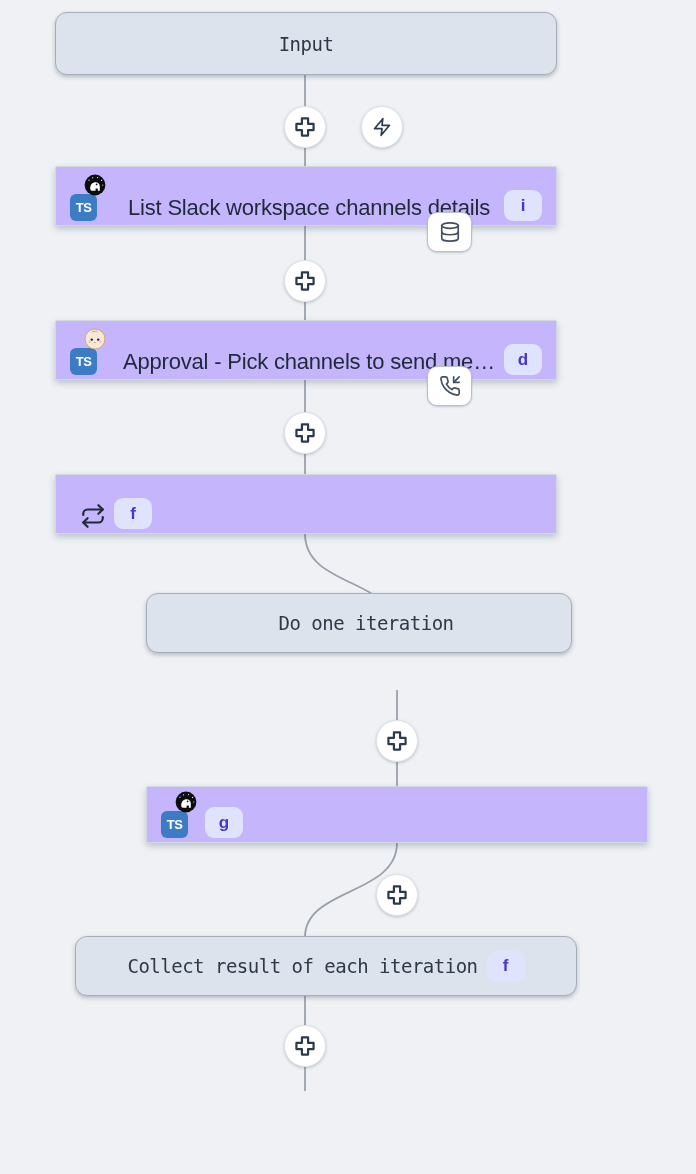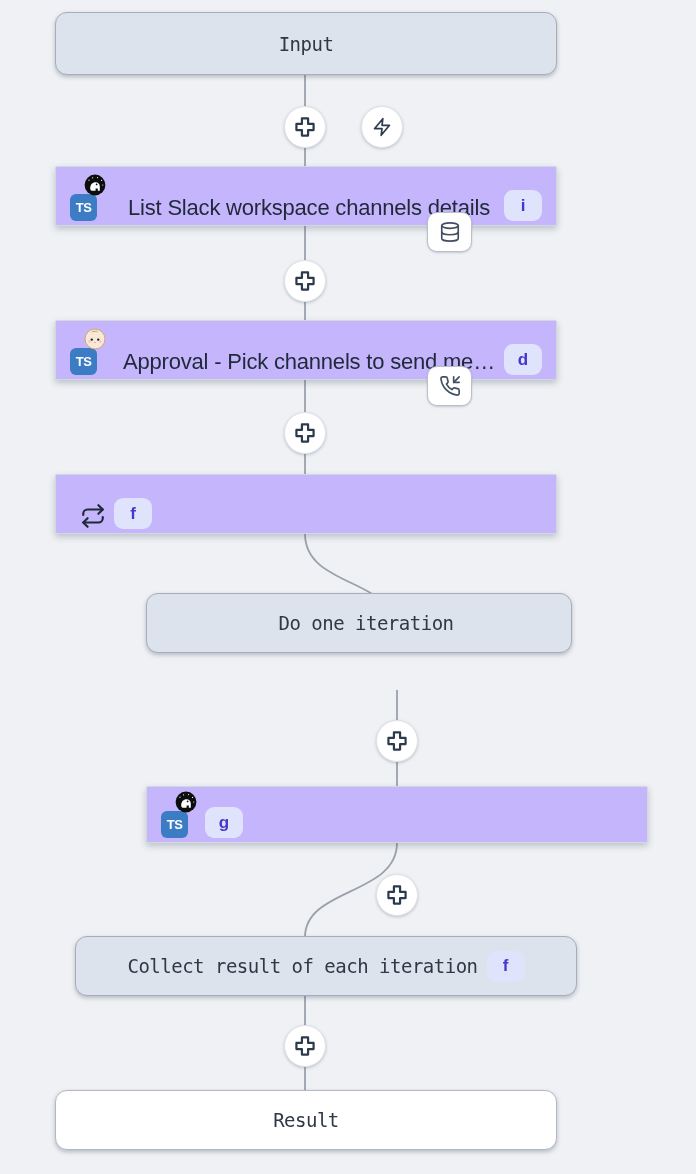--- a/index.html
+++ b/index.html
@@ -196,17 +196,14 @@
     <span>Collect result of each iteration</span>
     <span class="badge">f</span>
   </div>
 
   <div class="wcircle c6">
     <svg width="22" height="22" viewBox="0 0 20 20">
       <path d="M7.2 2.2 h5.6 v5 h5 v5.6 h-5 v5 h-5.6 v-5 h-5 v-5.6 h5 z" fill="#fff" stroke="#2d3a4d" stroke-width="2" stroke-linejoin="round"></path>
     </svg>
   </div>
 
-  <div class="node vnode mono n-result">
-    <span>Result</span>
-  </div>
 
 </div>
 
 </body></html>

